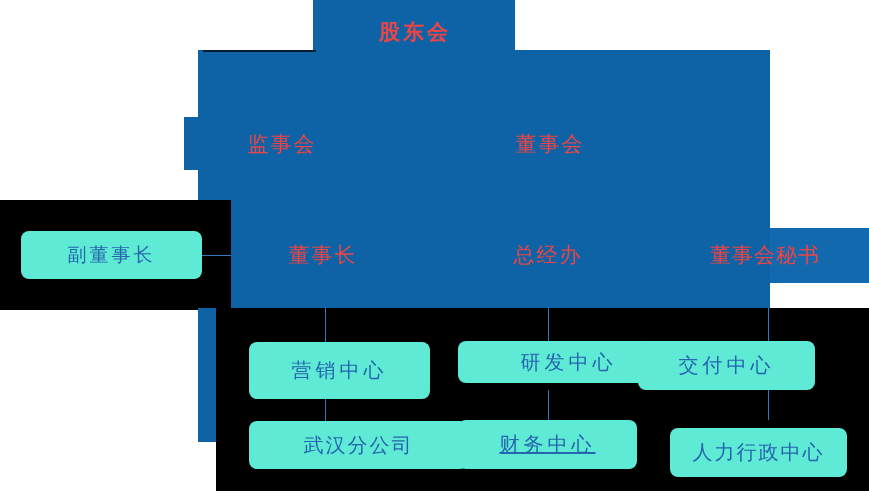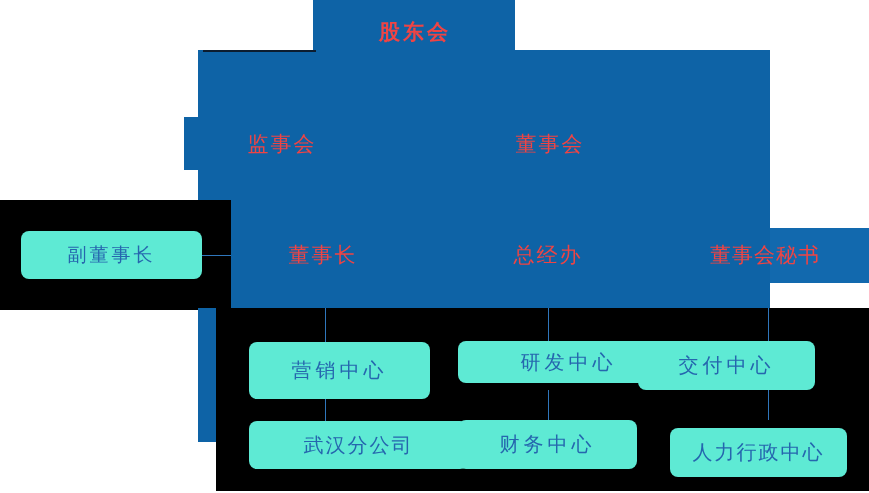--- a/index.html
+++ b/index.html
@@ -93,20 +93,20 @@
   <div class="white-node" style="left:458px; top:341px; width:179px; height:42px;padding-left:21px;">
     <span>研发中心</span>
   </div>
   <div class="white-node" style="left:630px; top:341px; width:177px; height:49px;margin-left:8px;">
     <span>交付中心</span>
   </div>
 
   <div class="white-node" style="left:249px; top:421px; width:219px; height:48px; letter-spacing:2px;">
     <span>武汉分公司</span>
   </div>
-  <div class="white-node" style="left:458px; top:420px; width:179px; height:49px;">
+  <div class="white-node" style="left:458px; top:420px; width:179px; height:49px;text-decoration:underline;">
     <span>财务中心</span>
   </div>
   <div class="white-node" style="left:670px; top:420px; width:177px; height:49px; letter-spacing:2px;margin-top:8px;">
     <span>人力行政中心</span>
   </div>
 
 </div>
 
 </body></html>

